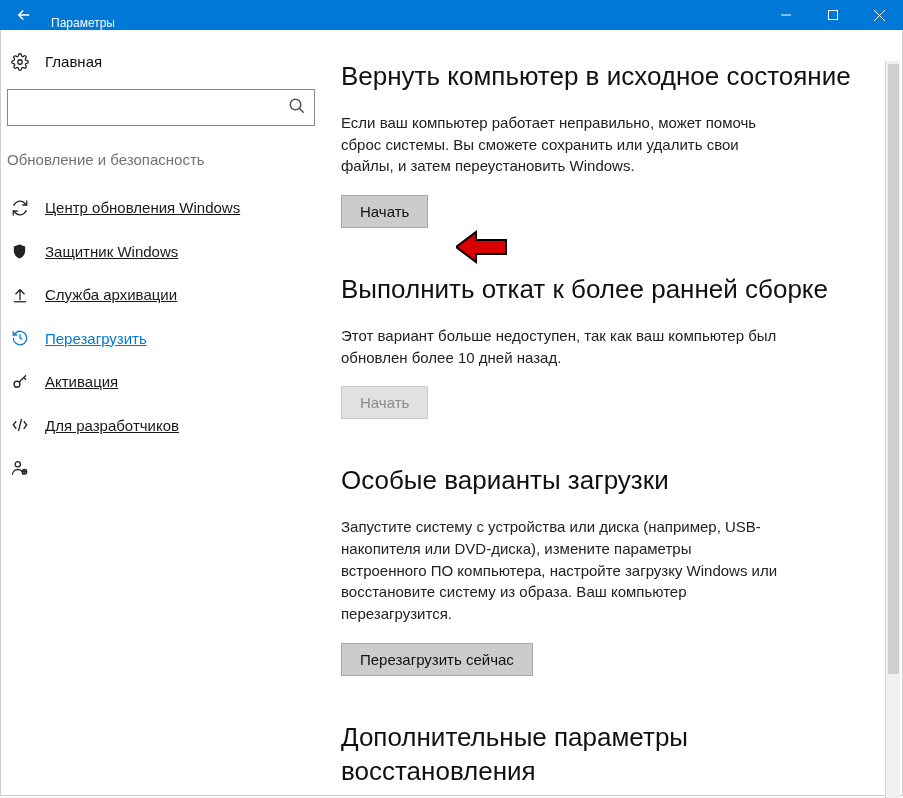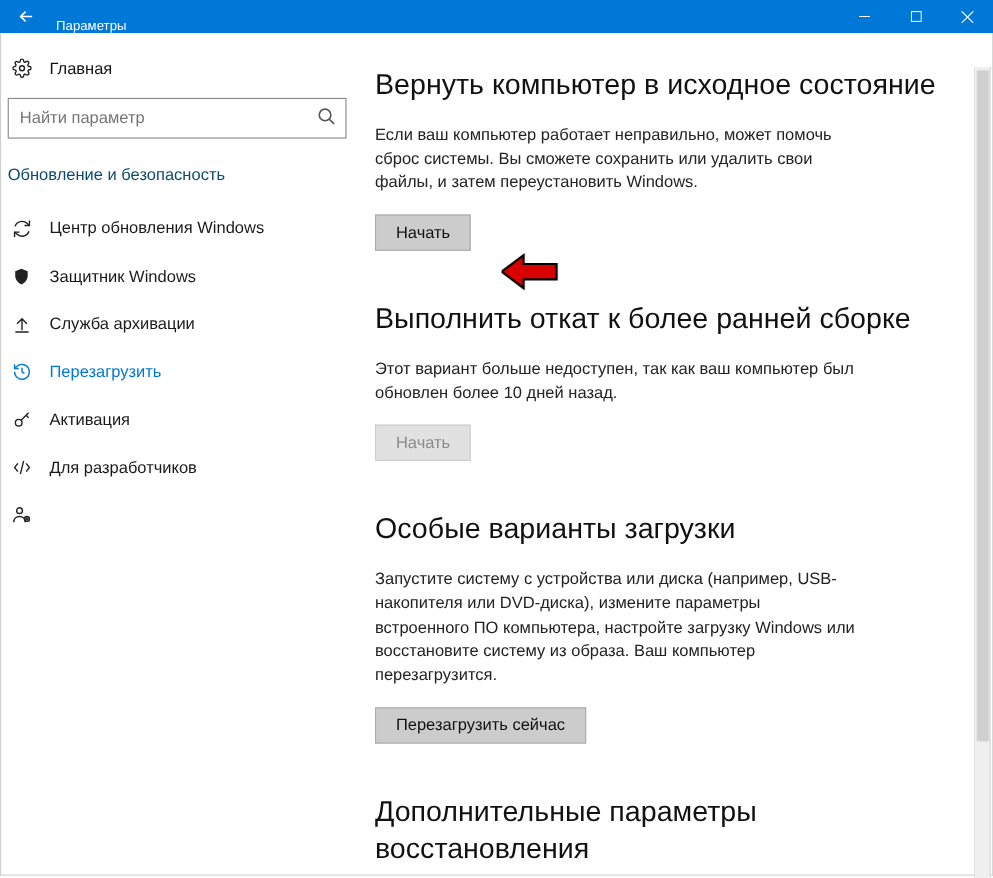--- a/index.html
+++ b/index.html
@@ -11,37 +11,37 @@
 .titlebar .title { padding-left:4px; font-size:12px; }
 .titlebar .spacer { flex:1; }
 .titlebar .ctl { width:47px; height:30px; display:flex; align-items:center; justify-content:center; cursor:pointer; }
 
 
 .page { display:flex; height:766px; background:#fff; position:relative; border:1px solid #cfcfcf; border-top:none; }
 .sidebar { width:320px; padding-top:15px; }
 .content { flex:1; padding:30px 22px 0 20px; overflow-y:auto; }
 
 
-.home-row { display:flex; align-items:center; padding:8px 14px 8px 10px; margin-bottom:10px; cursor:pointer; }
+.home-row { display:flex; padding:8px 14px 8px 10px; margin-bottom:10px; cursor:pointer; }
 .home-row .icon { width:20px; text-align:center; margin-right:14px; color:#222; }
 .home-row .label { font-size:15px; color:#111; }
 
 .search-wrap { margin:0 6px 25px 6px; }
 .search { position:relative; border:1px solid #888; height:37px; display:flex; align-items:center; padding:0 36px 0 10px; }
 .search input { border:none; outline:none; width:100%; font-size:15px; color:#666; background:transparent; }
 .search .sicon { position:absolute; right:8px; top:7px; color:#555; }
 
-.category { font-size:15px; color:#0c4a6e; padding:0 6px 18px 6px; }
+.category { font-size:15px; color:#737373; padding:0 6px 18px 6px; }
 
 .nav { list-style:none; }
 .nav li { display:flex; align-items:center; padding:12px 14px 12px 10px; cursor:pointer; font-size:15px; color:#1a1a1a; }
 .nav li .icon { width:20px; text-align:center; margin-right:14px; color:#222; flex-shrink:0; }
 .nav li.active { color:#0078d7; }
 .nav li.active .icon { color:#0078d7; }
-.nav li .label { line-height:1.3; }
+.nav li .label { line-height:1.3;text-decoration:underline; }
 
 
 h1 { font-size:26px; font-weight:400; color:#111; margin-bottom:18px; line-height:1.3; }
 .desc { font-size:15px; color:#222; line-height:1.45; margin-bottom:18px; max-width:440px; }
 .btn { display:inline-block; background:#ccc; border:1px solid #aaa; padding:7px 18px; font-size:15px; color:#111; cursor:pointer; margin-bottom:45px; }
 .btn.disabled { color:#8b8b8b; background:#e1e1e1; border-color:#ccc; cursor:default; }
 
 
 .arrow { position:absolute; left:455px; top:200px; pointer-events:none; }
 
@@ -88,21 +88,20 @@
         <svg width="18" height="18" viewBox="0 0 24 24" fill="none" stroke="#222" stroke-width="1.7">
             <circle cx="12" cy="12" r="3"></circle>
             <path d="M19.4 15a1.65 1.65 0 0 0 .33 1.82l.06.06a2 2 0 1 1-2.83 2.83l-.06-.06a1.65 1.65 0 0 0-1.82-.33 1.65 1.65 0 0 0-1 1.51V21a2 2 0 1 1-4 0v-.09a1.65 1.65 0 0 0-1-1.51 1.65 1.65 0 0 0-1.82.33l-.06.06a2 2 0 1 1-2.83-2.83l.06-.06a1.65 1.65 0 0 0 .33-1.82 1.65 1.65 0 0 0-1.51-1H3a2 2 0 1 1 0-4h.09a1.65 1.65 0 0 0 1.51-1 1.65 1.65 0 0 0-.33-1.82l-.06-.06a2 2 0 1 1 2.83-2.83l.06.06a1.65 1.65 0 0 0 1.82.33h0a1.65 1.65 0 0 0 1-1.51V3a2 2 0 1 1 4 0v.09a1.65 1.65 0 0 0 1 1.51 1.65 1.65 0 0 0 1.82-.33l.06-.06a2 2 0 1 1 2.83 2.83l-.06.06a1.65 1.65 0 0 0-.33 1.82v0a1.65 1.65 0 0 0 1.51 1H21a2 2 0 1 1 0 4h-.09a1.65 1.65 0 0 0-1.51 1z"></path>
           </svg>
       </span>
       <span class="label">Главная</span>
     </div>
 
     <div class="search-wrap">
       <div class="search">
-        <input type="text" placeholder="Найти параметр" style="">
         <span class="sicon">
           <svg width="18" height="18" viewBox="0 0 24 24" fill="none" stroke="#555" stroke-width="2">
               <circle cx="10" cy="10" r="7"></circle>
               <line x1="21" y1="21" x2="15" y2="15"></line>
             </svg>
         </span>
       </div>
     </div>
 
     <div class="category">Обновление и безопасность</div>

